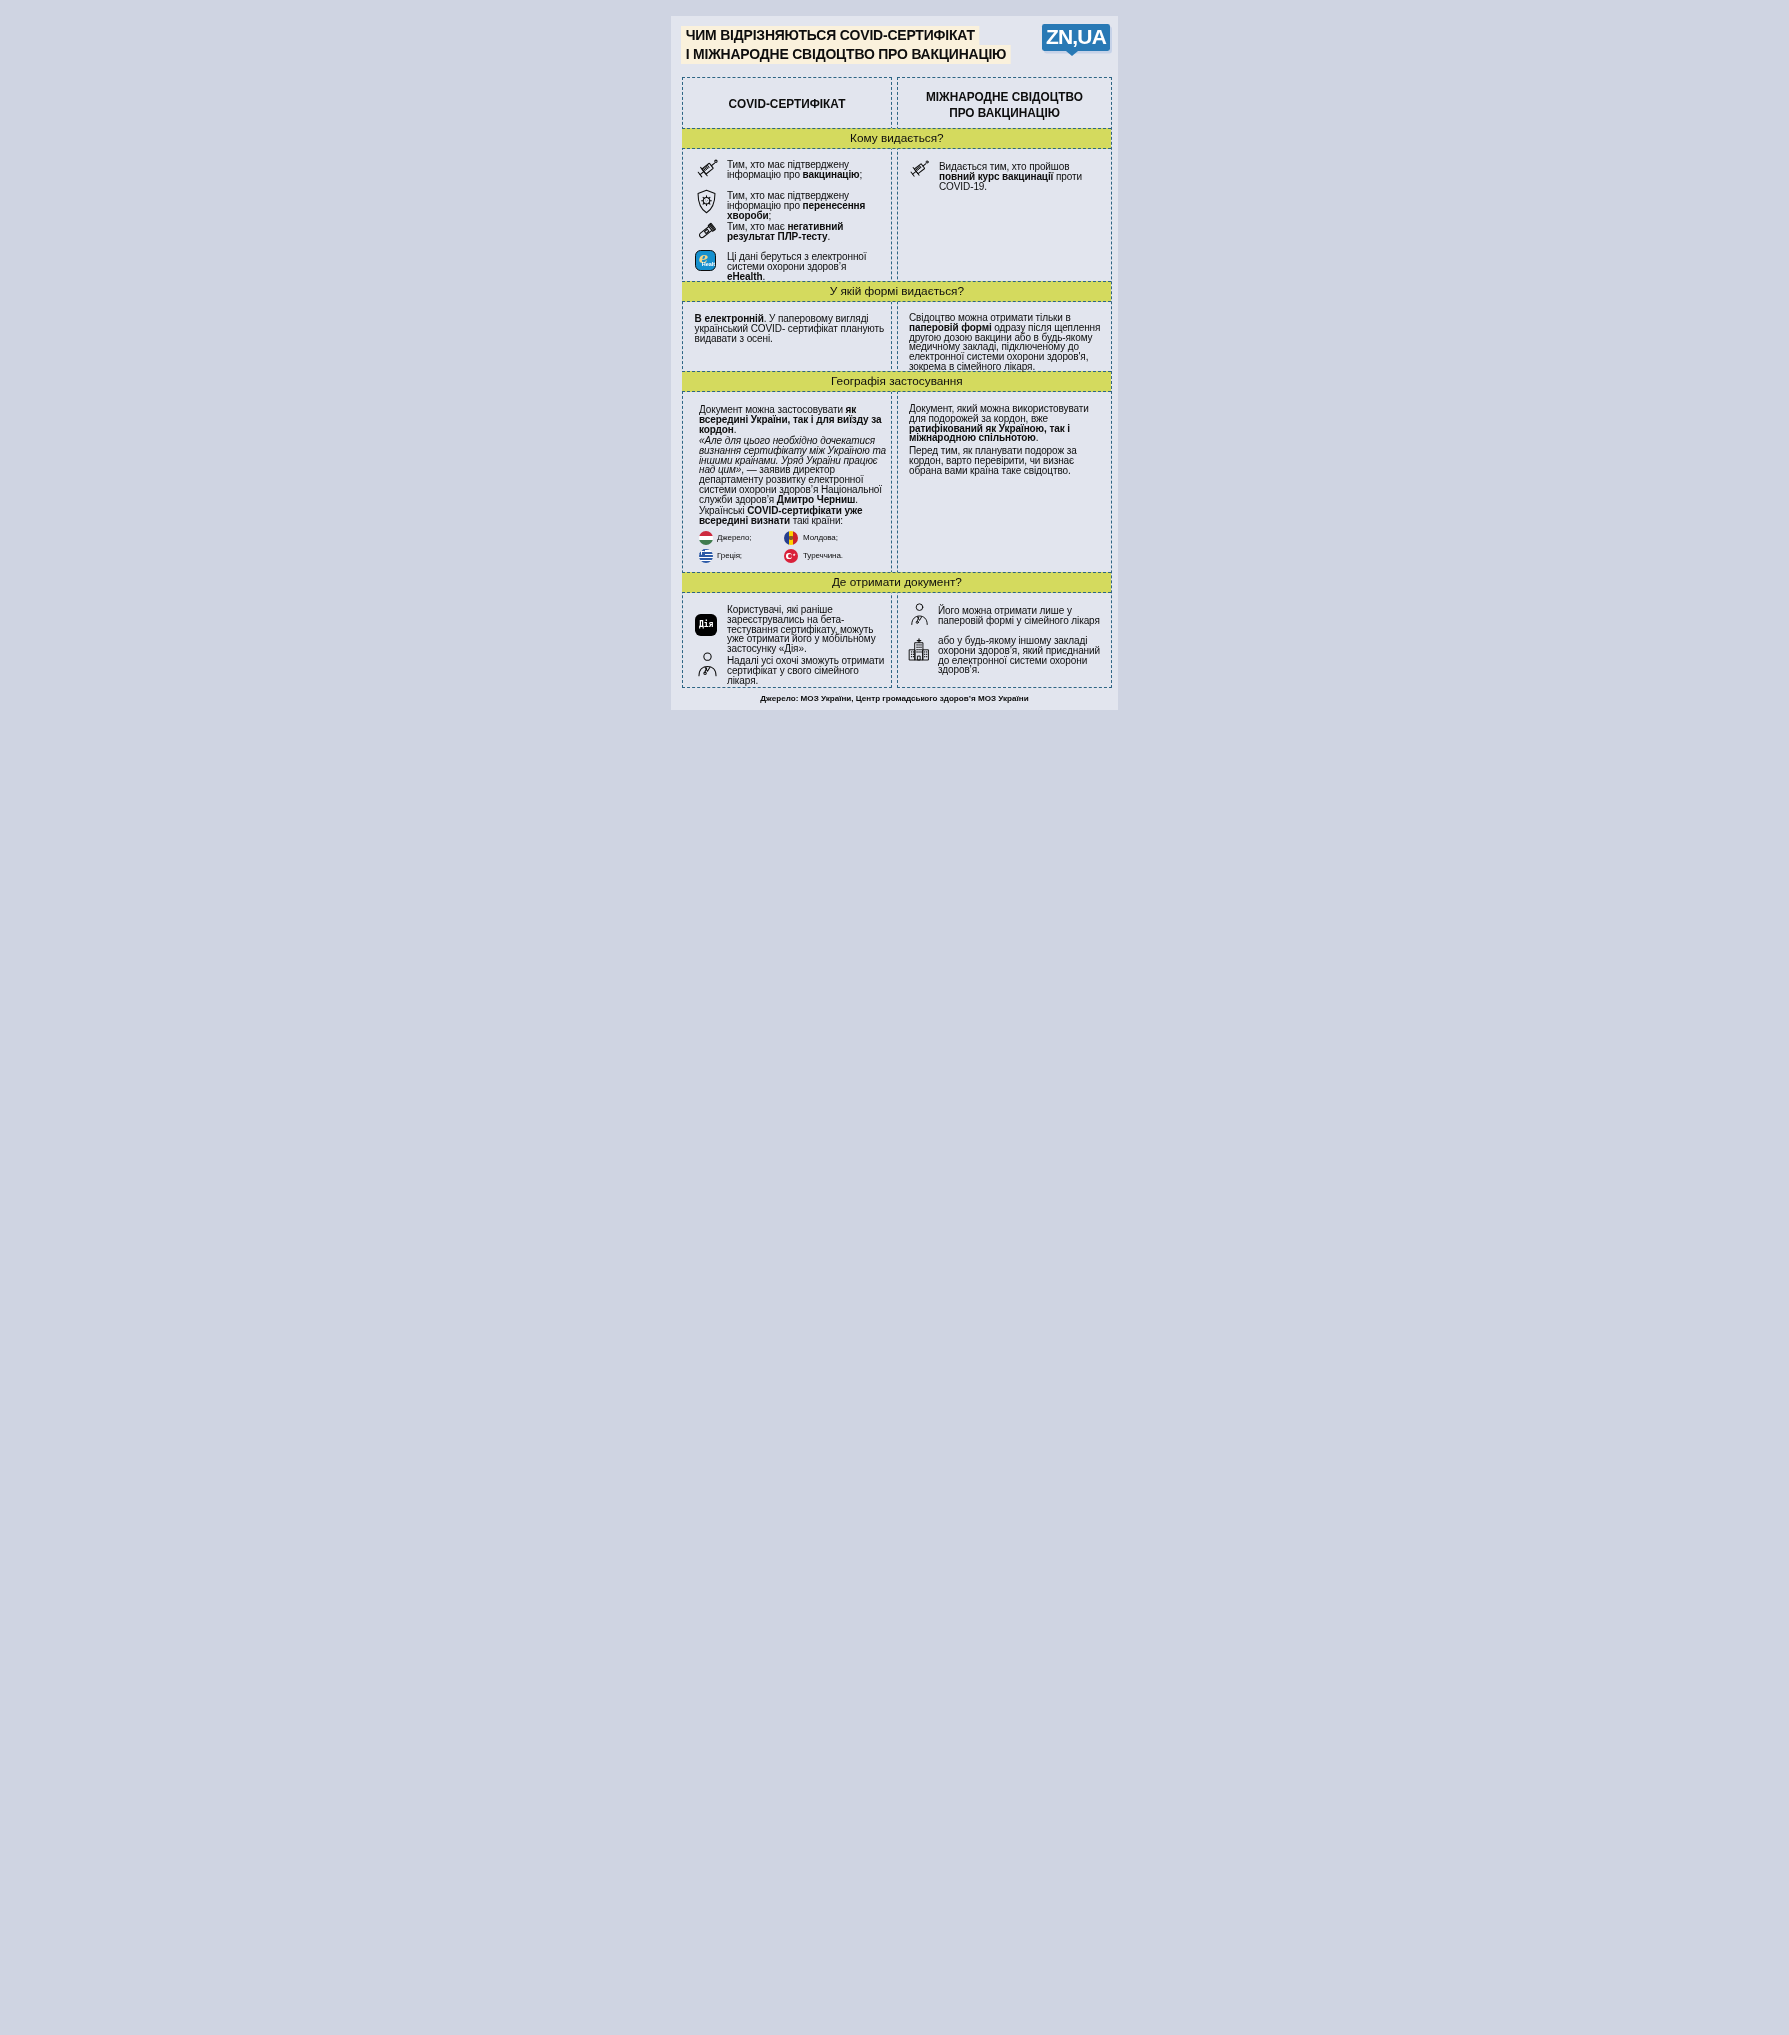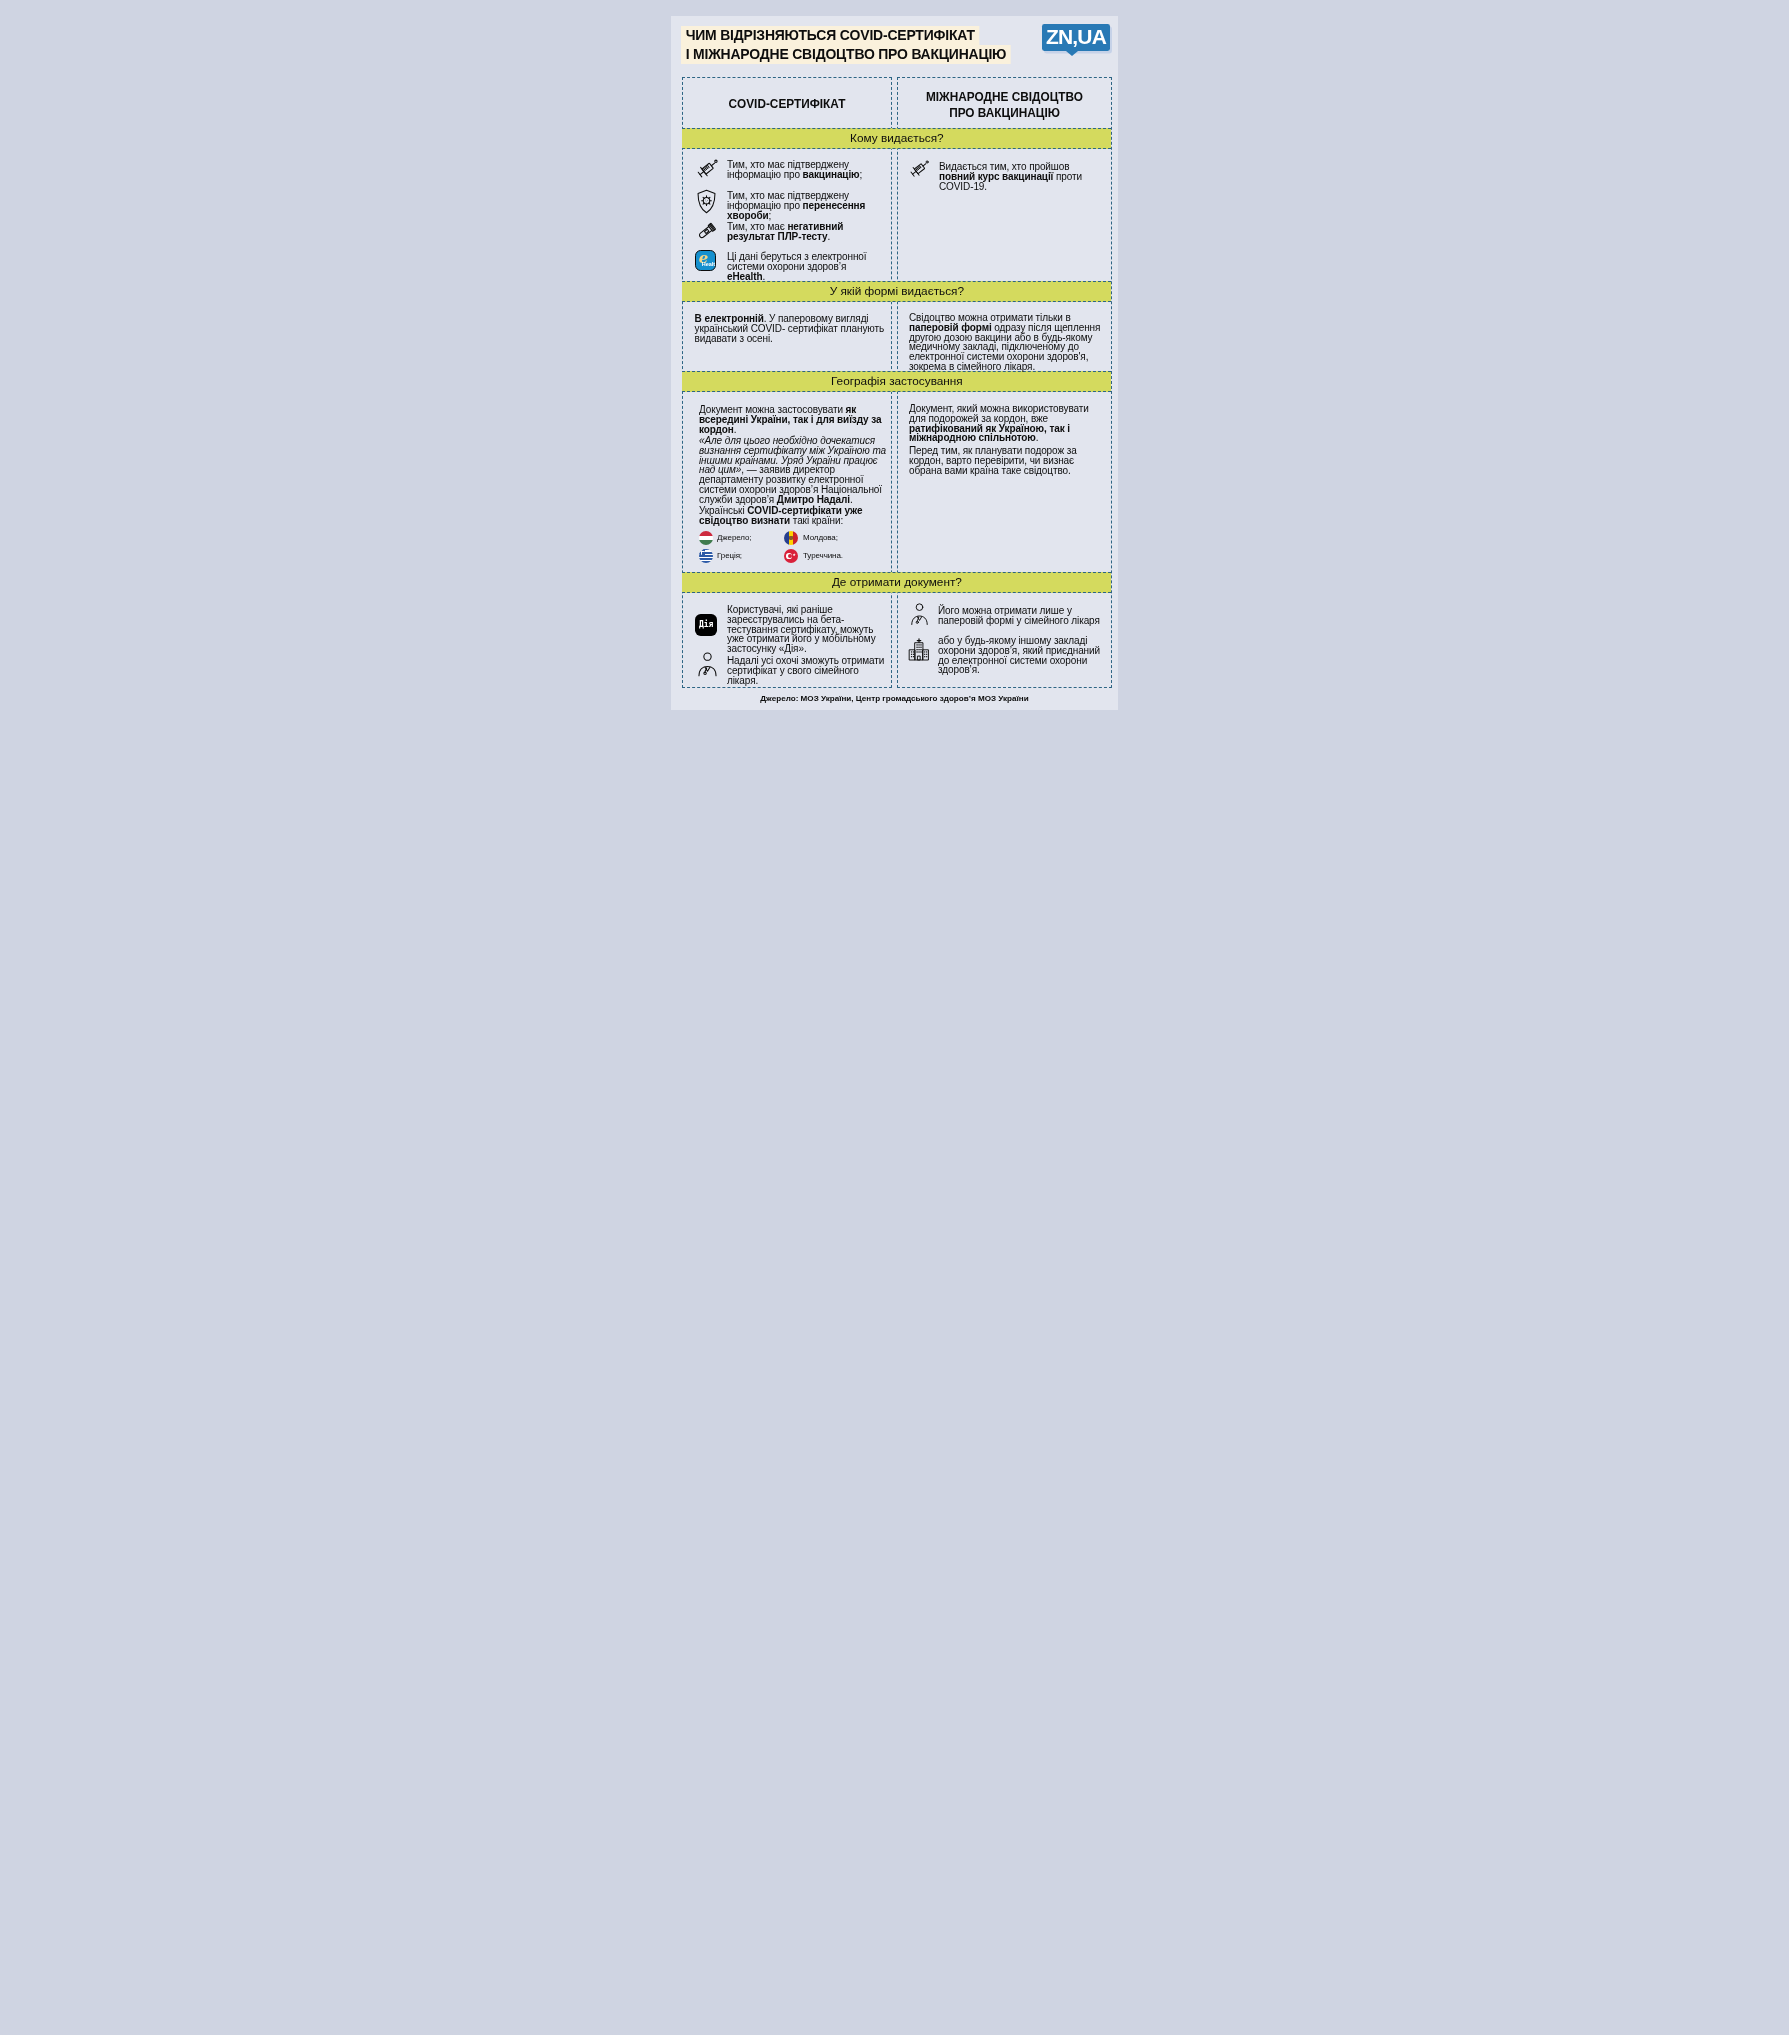--- a/index.html
+++ b/index.html
@@ -172,22 +172,22 @@
       </g>
       <circle cx="51" cy="8" r="2.8"></circle>
     </svg>
   </span>
   <p class="t" style="left:268px;top:146px;width:163px"><span>Видається тим, хто пройшов </span><b>повний курс вакцинації</b><span> проти COVID-19.</span></p>
 
   <p class="t" style="left:23.6px;top:298px;width:191px"><span></span><b>В електронній</b><span>. У паперовому вигляді український COVID- сертифікат планують видавати з осені.</span></p>
   <p class="t" style="left:238px;top:297px;width:196px"><span>Свідоцтво можна отримати тільки в </span><b>паперовій формі</b><span> одразу після щеплення другою дозою вакцини або в будь-якому медичному закладі, підключеному до електронної системи охорони здоров'я, зокрема в сімейного лікаря.</span></p>
 
   <p class="t" style="left:28px;top:389px;width:185px"><span>Документ можна застосовувати </span><b>як всередині України, так і для виїзду за кордон</b><span>.</span></p>
-  <p class="t" style="left:28px;top:420px;width:188px"><i>«Але для цього необхідно дочекатися визнання сертифікату між Україною та іншими країнами. Уряд України працює над цим»</i><span>, — заявив директор департаменту розвитку електронної системи охорони здоров’я Національної служби здоров’я </span><b>Дмитро Надалі</b><span>.</span></p>
-  <p class="t" style="left:28px;top:490px;width:177px"><span>Українські </span><b>COVID-сертифікати уже свідоцтво визнати</b><span> такі країни:</span></p>
+  <p class="t" style="left:28px;top:420px;width:188px"><i>«Але для цього необхідно дочекатися визнання сертифікату між Україною та іншими країнами. Уряд України працює над цим»</i><span>, — заявив директор департаменту розвитку електронної системи охорони здоров’я Національної служби здоров’я </span><b>Дмитро Черниш</b><span>.</span></p>
+  <p class="t" style="left:28px;top:490px;width:177px"><span>Українські </span><b>COVID-сертифікати уже всередині визнати</b><span> такі країни:</span></p>
 
   <span class="flag flag-hungary" style="left:28px;top:515px"></span>
   <span class="country-label" style="left:46px;top:515px">Джерело;</span>
 
   <span class="flag flag-moldova" style="left:113px;top:515px"></span>
   <span class="country-label" style="left:132px;top:515px">Молдова;</span>
 
   <span class="flag flag-greece" style="left:28px;top:533px"></span>
   <span class="country-label" style="left:46px;top:533px">Греція;</span>
 

